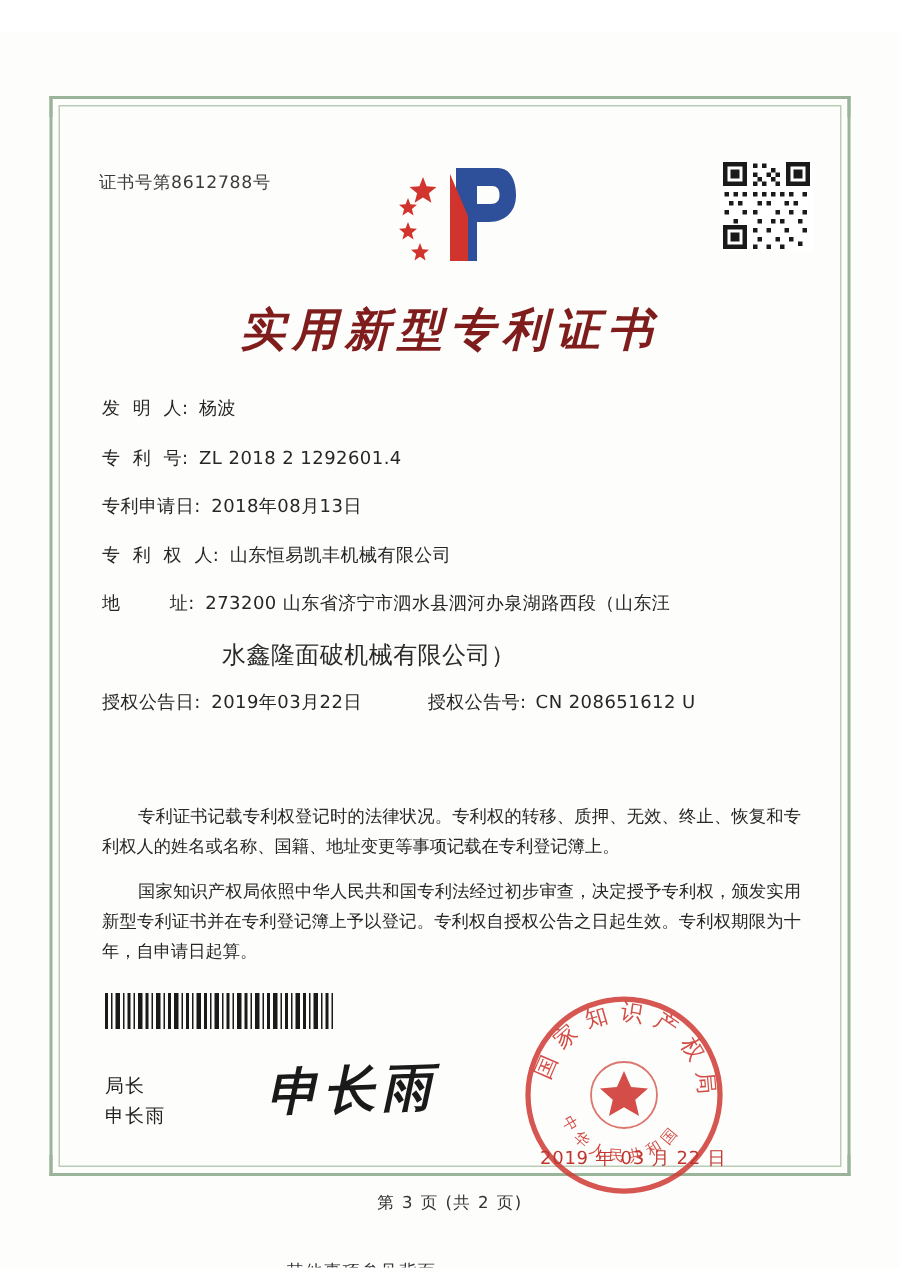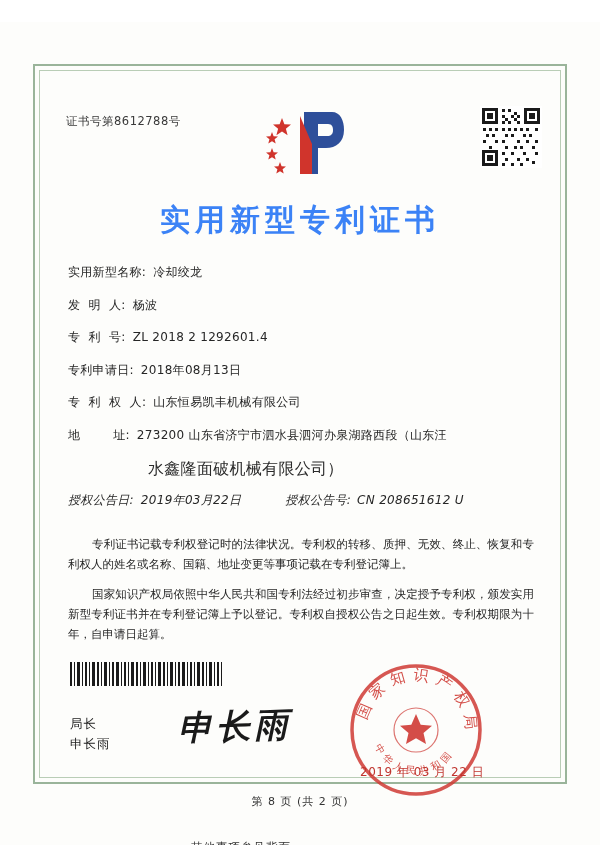--- a/index.html
+++ b/index.html
@@ -79,22 +79,23 @@
 
   .title {
     position: absolute;
     left: 0;
     top: 178px;
     width: 600px;
     text-align: center;
     font-size: 30px;
     font-weight: bold;
     letter-spacing: 5px;
-    color: #3b82f6;
+    color: #7f1d1d;
     font-family: "DejaVu Sans", "Liberation Sans", sans-serif;
+    font-style: italic;
   }
 
   
   .fields {
     position: absolute;
     left: 68px;
     top: 242px;
     width: 470px;
   }
   .field-row {
@@ -311,45 +312,41 @@
         <rect x="31" y="57" width="3" height="3"></rect>
           <rect x="40" y="57" width="3" height="3"></rect>
       </g>
     </svg>
   </div>
 
   <div class="title">实用新型专利证书</div>
 
   <div class="fields">
     <div class="field-row">
-      <span class="field-label">实用新型名称:</span>
-      <span class="field-value">冷却绞龙</span>
-    </div>
-    <div class="field-row">
       <span class="field-label">发  明  人:</span>
       <span class="field-value">杨波</span>
     </div>
     <div class="field-row">
       <span class="field-label">专  利  号:</span>
       <span class="field-value">ZL 2018 2 1292601.4</span>
     </div>
     <div class="field-row">
       <span class="field-label">专利申请日:</span>
       <span class="field-value">2018年08月13日</span>
     </div>
     <div class="field-row">
       <span class="field-label">专  利  权  人:</span>
       <span class="field-value">山东恒易凯丰机械有限公司</span>
     </div>
     <div class="field-row wide">
       <span class="field-label">地        址:</span>
       <span class="field-value">273200 山东省济宁市泗水县泗河办泉湖路西段（山东汪</span>
     </div>
     <div class="addr-second">水鑫隆面破机械有限公司）</div>
-    <div class="field-row" style="margin-top:12px;font-style:italic;">
+    <div class="field-row" style="margin-top:12px;">
       <span class="field-label">授权公告日:</span>
       <span class="field-value">2019年03月22日</span>
       <span class="field-label sub-right">授权公告号:</span>
       <span class="field-value value2">CN 208651612 U</span>
     </div>
   </div>
 
   <div class="paragraphs">
     <p>专利证书记载专利权登记时的法律状况。专利权的转移、质押、无效、终止、恢复和专利权人的姓名或名称、国籍、地址变更等事项记载在专利登记簿上。</p>
     <p>国家知识产权局依照中华人民共和国专利法经过初步审查，决定授予专利权，颁发实用新型专利证书并在专利登记簿上予以登记。专利权自授权公告之日起生效。专利权期限为十年，自申请日起算。</p>
@@ -424,16 +421,16 @@
       </text>
       <g transform="translate(68,68)">
         <circle r="22" fill="none" stroke="#cf3a34" stroke-width="1.2" opacity="0.7"></circle>
         <polygon points="0,-16 4.7,-5.3 16,-4.3 7.5,3.1 10,14 0,8.2 -10,14 -7.5,3.1 -16,-4.3 -4.7,-5.3" fill="#cf3a34" opacity="0.9"></polygon>
       </g>
     </svg>
   </div>
 
   <div class="seal-date">2019 年 03 月 22 日</div>
 
-  <div class="page-no">第 8 页 (共 2 页)</div>
+  <div class="page-no">第 3 页 (共 2 页)</div>
   <div class="footer-note">其他事项参见背面</div>
 
 </div>
 
 </body></html>

